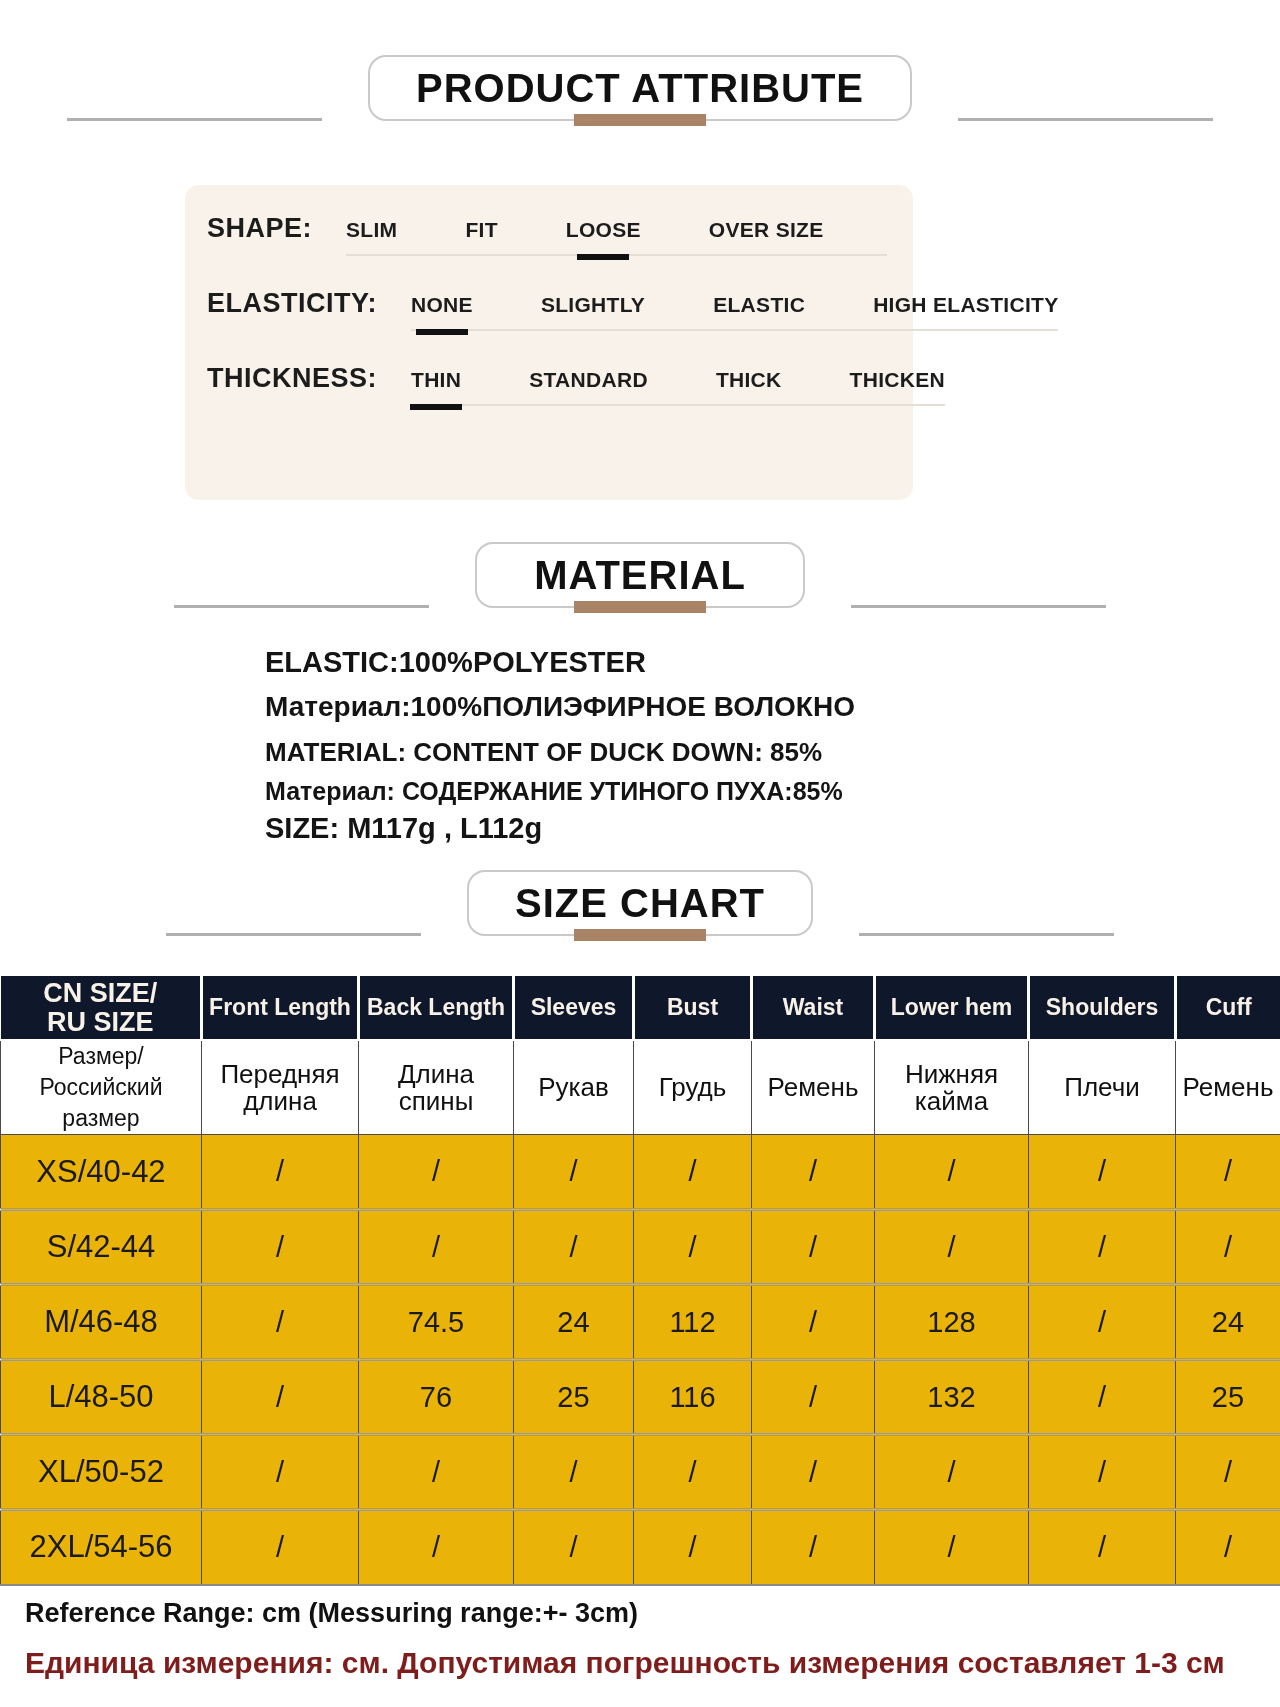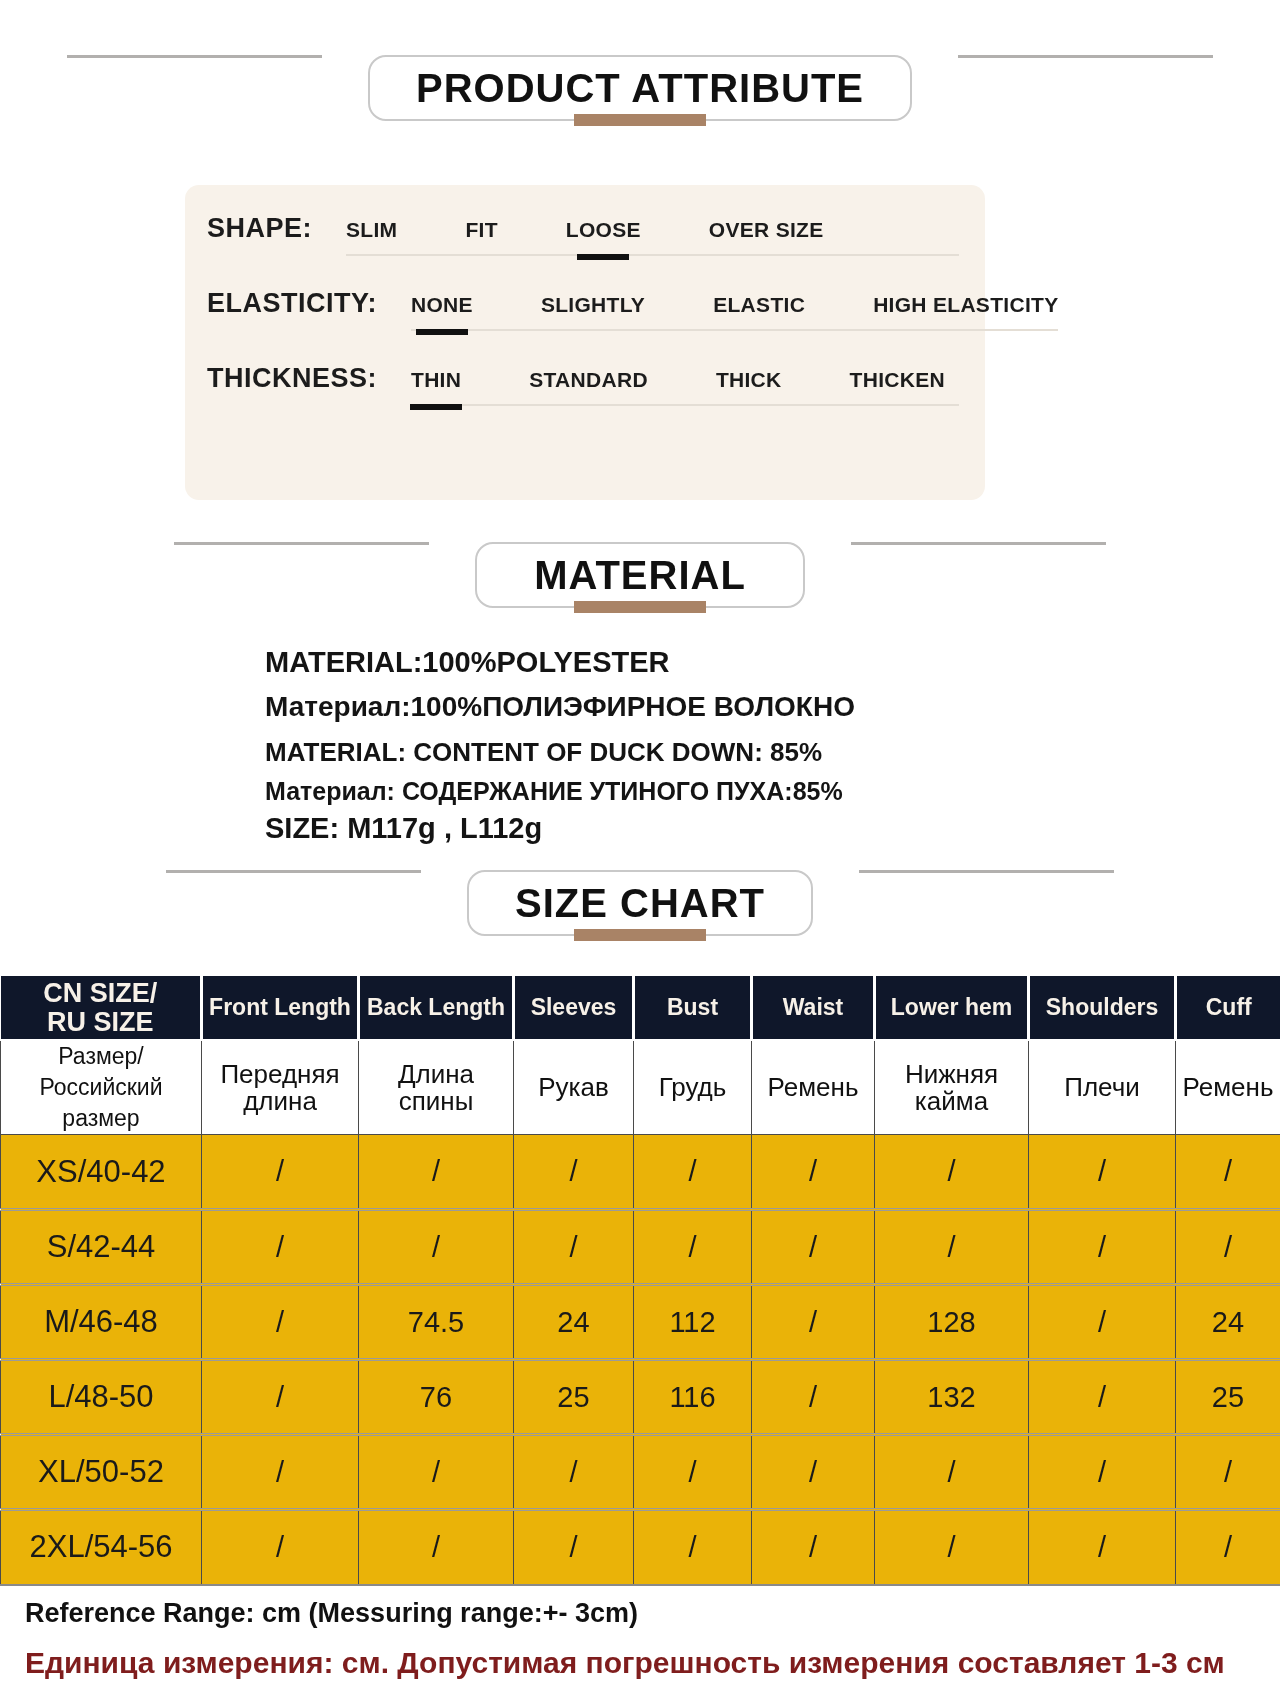--- a/index.html
+++ b/index.html
@@ -3,37 +3,37 @@
 <meta charset="utf-8">
 <style>
   * { box-sizing: border-box; }
   html,body { margin:0; padding:0; }
   body {
     width:1280px; height:1707px; position:relative; background:#ffffff;
     font-family:"Liberation Sans", sans-serif; color:#1a1a1a; overflow:hidden;
   }
 
   
-  .section-head { position:absolute; left:0; width:100%; display:flex; align-items:flex-start; justify-content:center; gap:46px; }
+  .section-head { position:absolute; left:0; width:100%; display:flex; align-items:flex-end; justify-content:center; gap:46px; }
   .side-line { width:255px; height:3px; background:#b2b0ae; }
   .title-box {
     position:relative; min-width:330px; height:66px; background:#fff;
     border:2px solid #c9c9c9; border-radius:18px;
     display:flex; align-items:center; justify-content:center;
     padding:0 46px; font-size:40px; font-weight:bold; letter-spacing:1px; color:#111;
     white-space:nowrap;
   }
   .title-bar { position:absolute; left:50%; bottom:-7px; transform:translateX(-50%); width:132px; height:12px; background:#a98366; }
   #head-pa { top:55px; }
   #head-mat { top:542px; }
   #head-sc { top:870px; }
 
   
   .attr-panel {
-    position:absolute; left:185px; top:185px; width:800px; height:315px;
+    position:absolute; left:185px; top:185px; width:728px; height:315px;
     background:#f8f2ea; border-radius:14px; padding:28px 26px 0 22px;
   }
   .attr-row { display:flex; align-items:baseline; margin-bottom:32px; }
   .attr-label { font-size:27px; font-weight:bold; letter-spacing:0.5px; color:#1c1c1c; margin-right:34px; white-space:nowrap; }
   .attr-options {
     flex:1; display:flex; gap:68px; align-items:baseline;
     padding-bottom:12px; border-bottom:2px solid #e4ded5;
   }
   .opt { position:relative; display:inline-block; font-size:21px; font-weight:bold; letter-spacing:0.3px; color:#1c1c1c; white-space:nowrap; }
   .opt.sel::after { content:""; position:absolute; left:50%; transform:translateX(-50%); bottom:-18px; width:52px; height:6px; background:#111; }
@@ -118,21 +118,21 @@
 <div class="section-head" id="head-mat">
   <div class="side-line"></div>
   <div class="title-box">
     <span>MATERIAL</span>
     <div class="title-bar"></div>
   </div>
   <div class="side-line"></div>
 </div>
 
 <div class="material-info">
-    <div class="mline m0">MATERIAL:100%POLYESTER</div>
+    <div class="mline m0">ELASTIC:100%POLYESTER</div>
     <div class="mline m1">Материал:100%ПОЛИЭФИРНОЕ ВОЛОКНО</div>
     <div class="mline m2">MATERIAL: CONTENT OF DUCK DOWN: 85%</div>
     <div class="mline m3">Материал: СОДЕРЖАНИЕ УТИНОГО ПУХА:85%</div>
     <div class="mline m4">SIZE: M117g , L112g</div>
   </div>
 
 <div class="section-head" id="head-sc">
   <div class="side-line"></div>
   <div class="title-box">
     <span>SIZE CHART</span>

